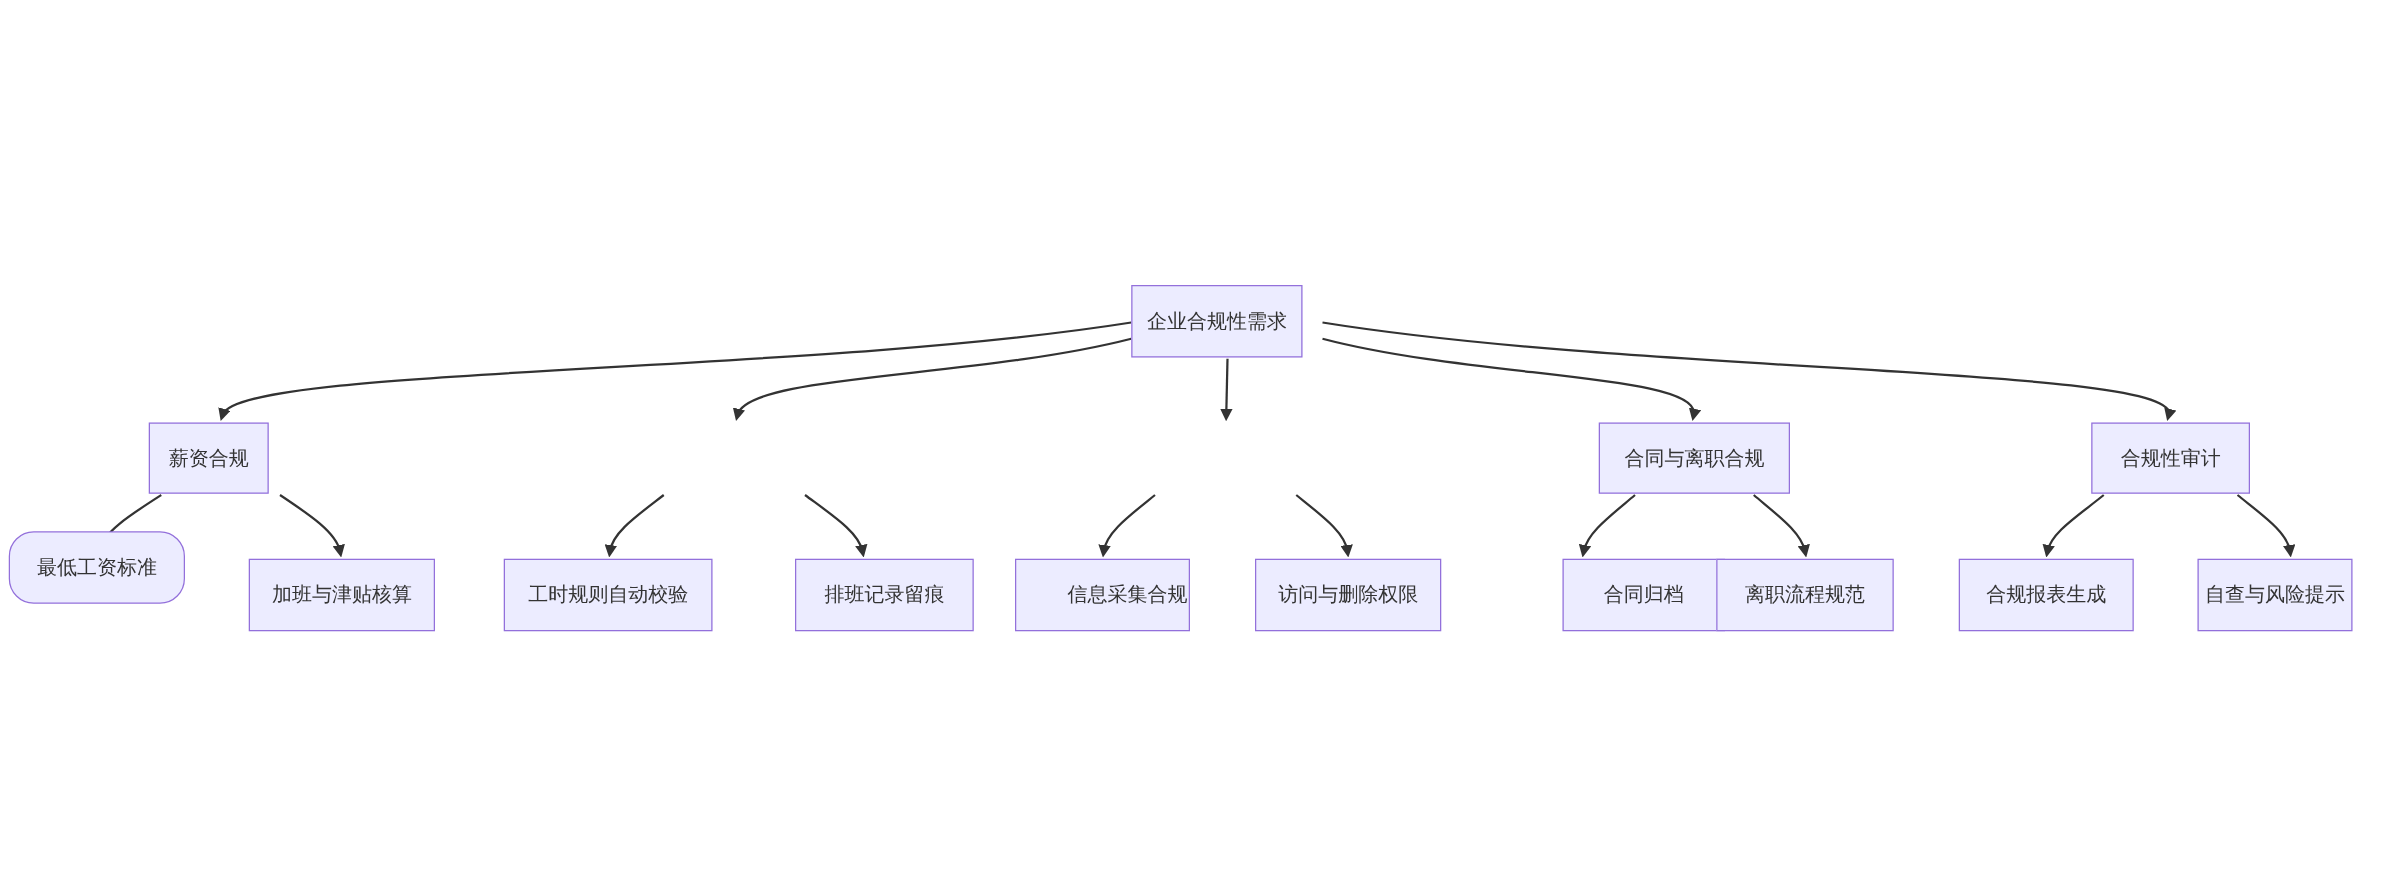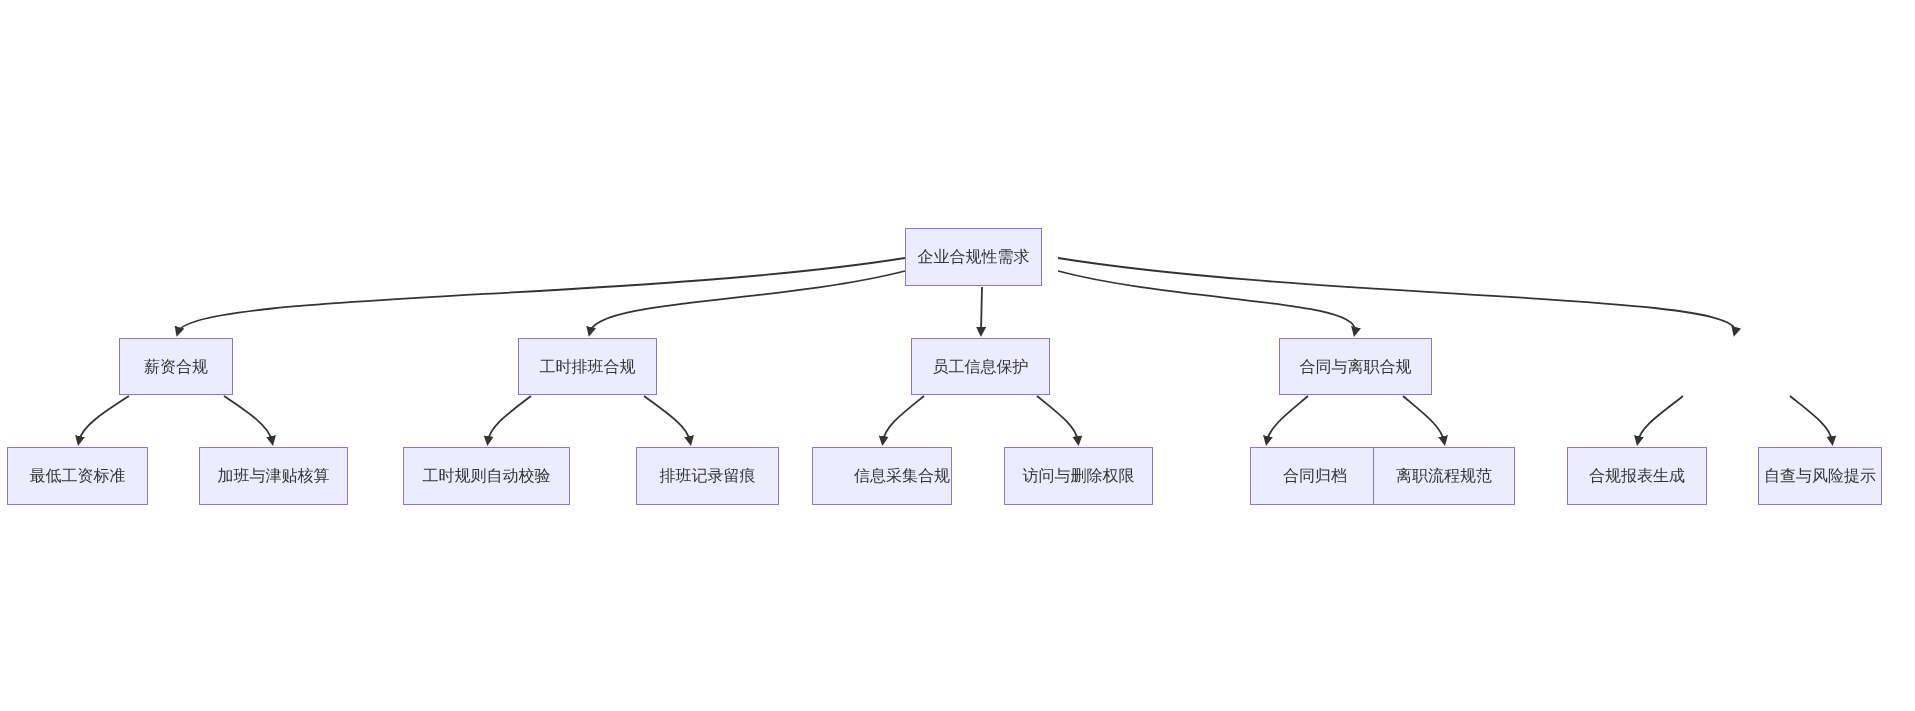--- a/index.html
+++ b/index.html
@@ -78,34 +78,31 @@
     <path class="edge" d="M 1403 396 C 1423 413, 1441 426, 1444 441" marker-end="url(#arrow)"></path>
 
     <path class="edge" d="M 1683 396 C 1662 413, 1641 426, 1638 441" marker-end="url(#arrow)"></path>
     <path class="edge" d="M 1790 396 C 1811 413, 1830 426, 1832 441" marker-end="url(#arrow)"></path>
   </svg>
 
   <div class="node" style="left:905px;top:228px;width:137px;height:58px;">
     <span>企业合规性需求</span>
   </div>
 
-  <div class="node" style="left:119px;top:338px;width:114px;height:57px;">
+  <div class="node" style="left:119px;top:338px;width:96px;height:57px;">
     <span>薪资合规</span>
-  </div>
-  <div class="node" style="left:518px;top:338px;width:139px;height:57px;">
-    <span>工时排班合规</span>
-  </div>
-  <div class="node" style="left:911px;top:338px;width:139px;height:57px;">
-    <span>员工信息保护</span>
   </div>
   <div class="node" style="left:1279px;top:338px;width:153px;height:57px;">
     <span>合同与离职合规</span>
   </div>
+  <div class="node" style="left:1673px;top:338px;width:127px;height:57px;">
+    <span>合规性审计</span>
+  </div>
 
-  <div class="node" style="left:7px;top:447px;width:141px;height:58px;">
+  <div class="node" style="left:7px;top:425px;width:141px;height:58px;border-radius:20px;">
     <span>最低工资标准</span>
   </div>
   <div class="node" style="left:199px;top:447px;width:149px;height:58px;">
     <span>加班与津贴核算</span>
   </div>
   <div class="node" style="left:403px;top:447px;width:167px;height:58px;">
     <span>工时规则自动校验</span>
   </div>
   <div class="node" style="left:636px;top:447px;width:143px;height:58px;">
     <span>排班记录留痕</span>

